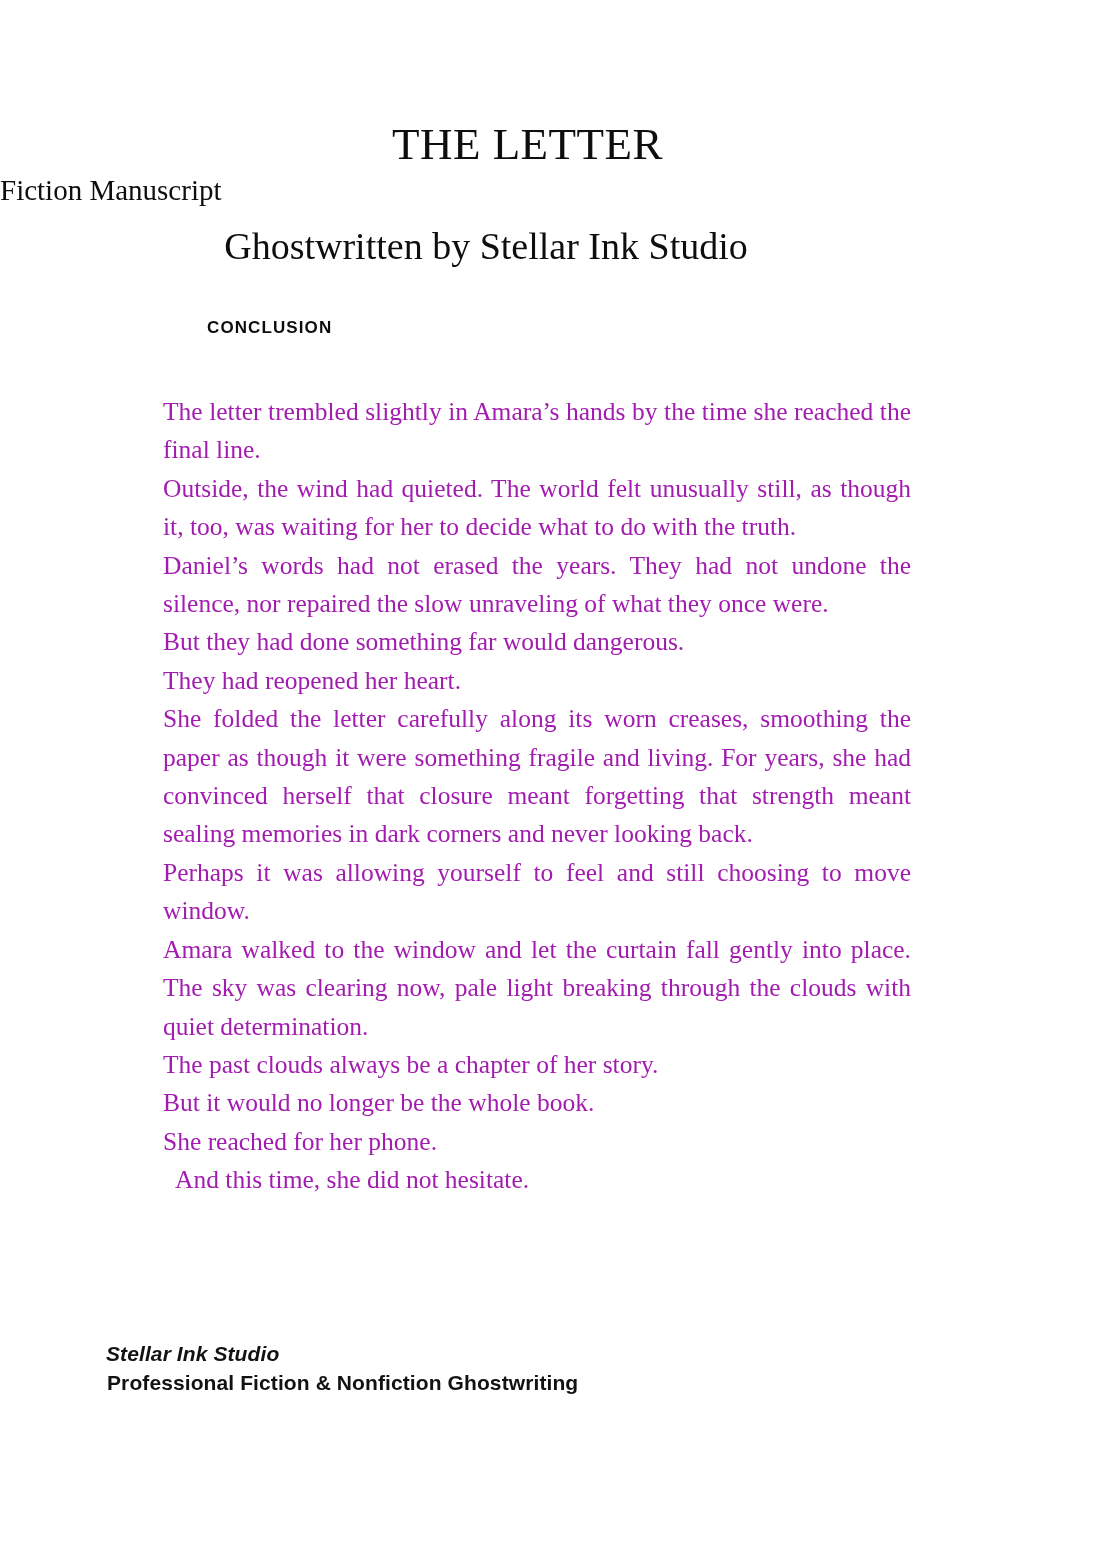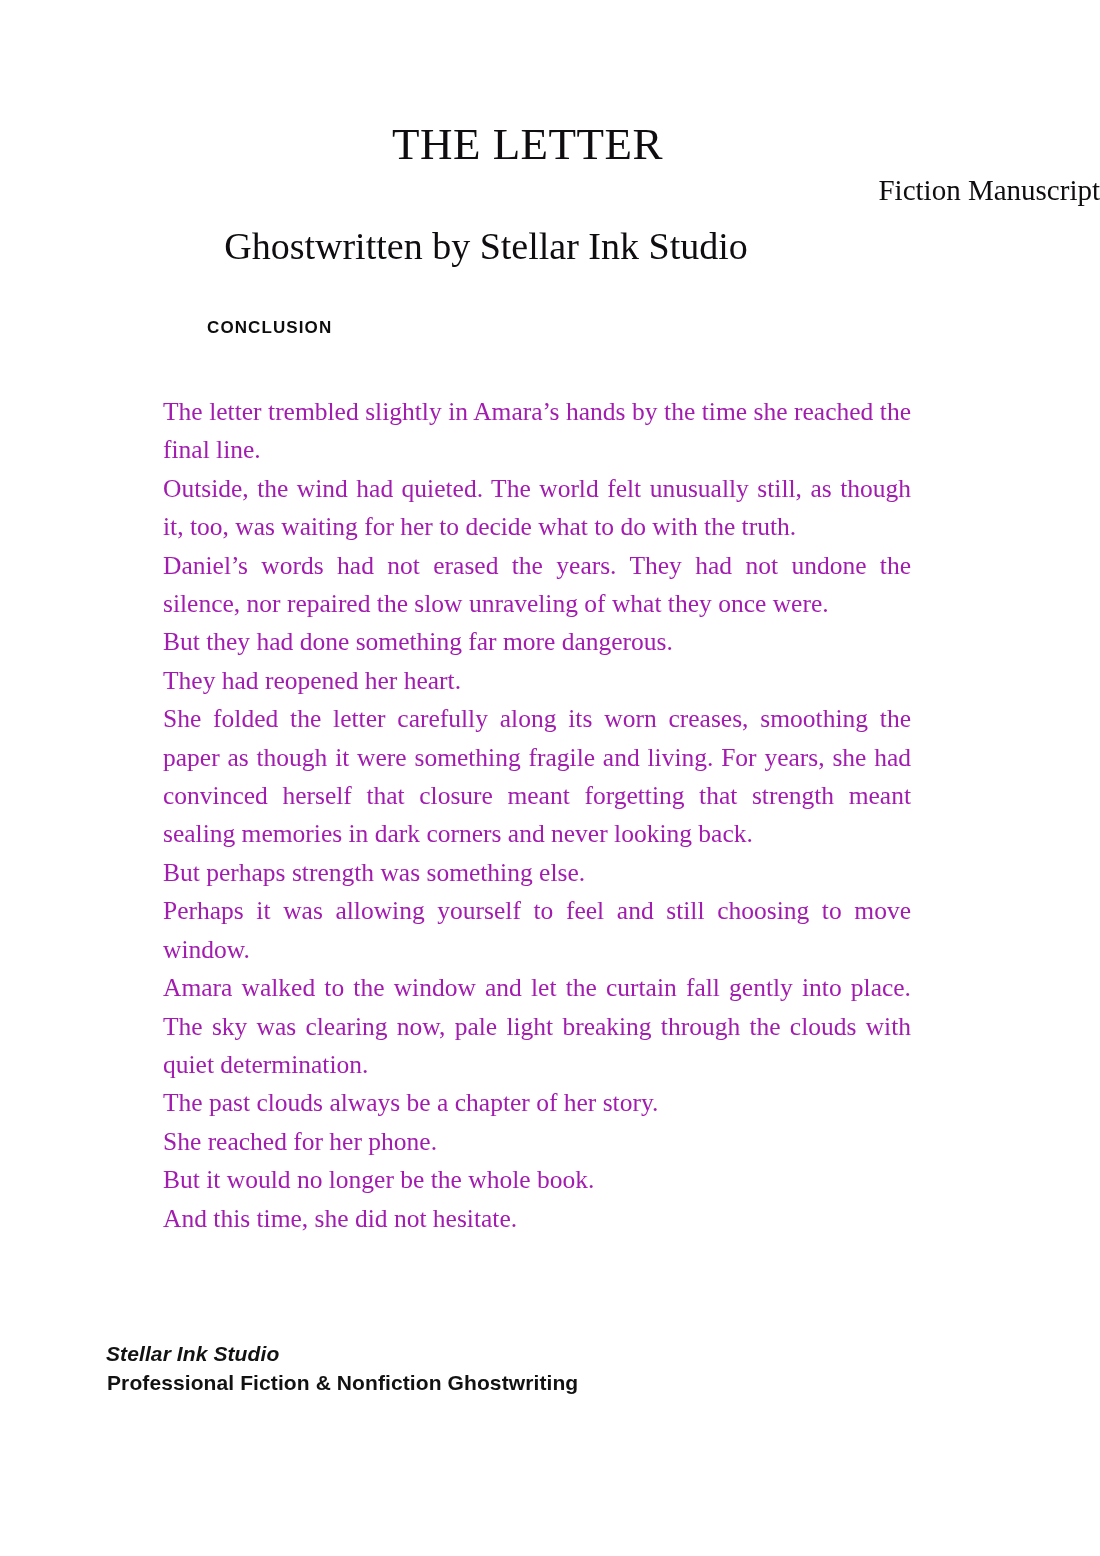--- a/index.html
+++ b/index.html
@@ -28,21 +28,21 @@
     font-weight: 400;
     line-height: 1.0;
     letter-spacing: 0.5px;
     color: #100d10;
   }
   .doc-subtitle {
     position: absolute;
     top: 175px;
     left: 0;
     width: 1100px;
-    text-align: right;
+    text-align: left;
     font-family: "Liberation Serif", "DejaVu Serif", serif;
     font-size: 29px;
     font-weight: 400;
     line-height: 1.1;
     color: #100d10;
   }
   .doc-byline {
     position: absolute;
     top: 226px;
     left: 0;
@@ -80,20 +80,21 @@
     text-align: justify;
     text-justify: inter-word;
   }
   .body-block p {
     margin: 0;
     padding: 0;
     text-align: justify;
   }
   .body-block p:last-child {
     text-align: left;
+    margin-left: 12px;
   }
   
 
   
   .footer {
     position: absolute;
     top: 1340px;
     left: 0;
     width: 1100px;
     font-family: "Liberation Sans", "DejaVu Sans", sans-serif;
@@ -128,29 +129,28 @@
   <div class="doc-subtitle">Fiction Manuscript</div>
 
   <div class="doc-byline">Ghostwritten by Stellar Ink Studio</div>
 
   <div class="section-heading">CONCLUSION</div>
 
   <div class="body-block">
     <p>The letter trembled slightly in Amara’s hands by the time she reached the final line.</p>
     <p>Outside, the wind had quieted. The world felt unusually still, as though it, too, was waiting for her to decide what to do with the truth.</p>
     <p>Daniel’s words had not erased the years. They had not undone the silence, nor repaired the slow unraveling of what they once were.</p>
-    <p>But they had done something far more dangerous.</p>
+    <p>But they had done something far would dangerous.</p>
     <p>They had reopened her heart.</p>
     <p>She folded the letter carefully along its worn creases, smoothing the paper as though it were something fragile and living. For years, she had convinced herself that closure meant forgetting that strength meant sealing memories in dark corners and never looking back.</p>
-    <p>But perhaps strength was something else.</p>
     <p>Perhaps it was allowing yourself to feel  and still choosing to move window.</p>
     <p>Amara walked to the window and let the curtain fall gently into place. The sky was clearing now, pale light breaking through the clouds with quiet determination.</p>
     <p>The past clouds always be a chapter of her story.</p>
+    <p>But it would no longer be the whole book.</p>
     <p>She reached for her phone.</p>
-    <p>But it would no longer be the whole book.</p>
     <p>And this time, she did not hesitate.</p>
   </div>
 
   <div class="footer">
     <div class="footer-line1">Stellar Ink Studio</div>
     <div class="footer-line2">Professional Fiction &amp; Nonfiction Ghostwriting</div>
   </div>
 
 </div>
 

